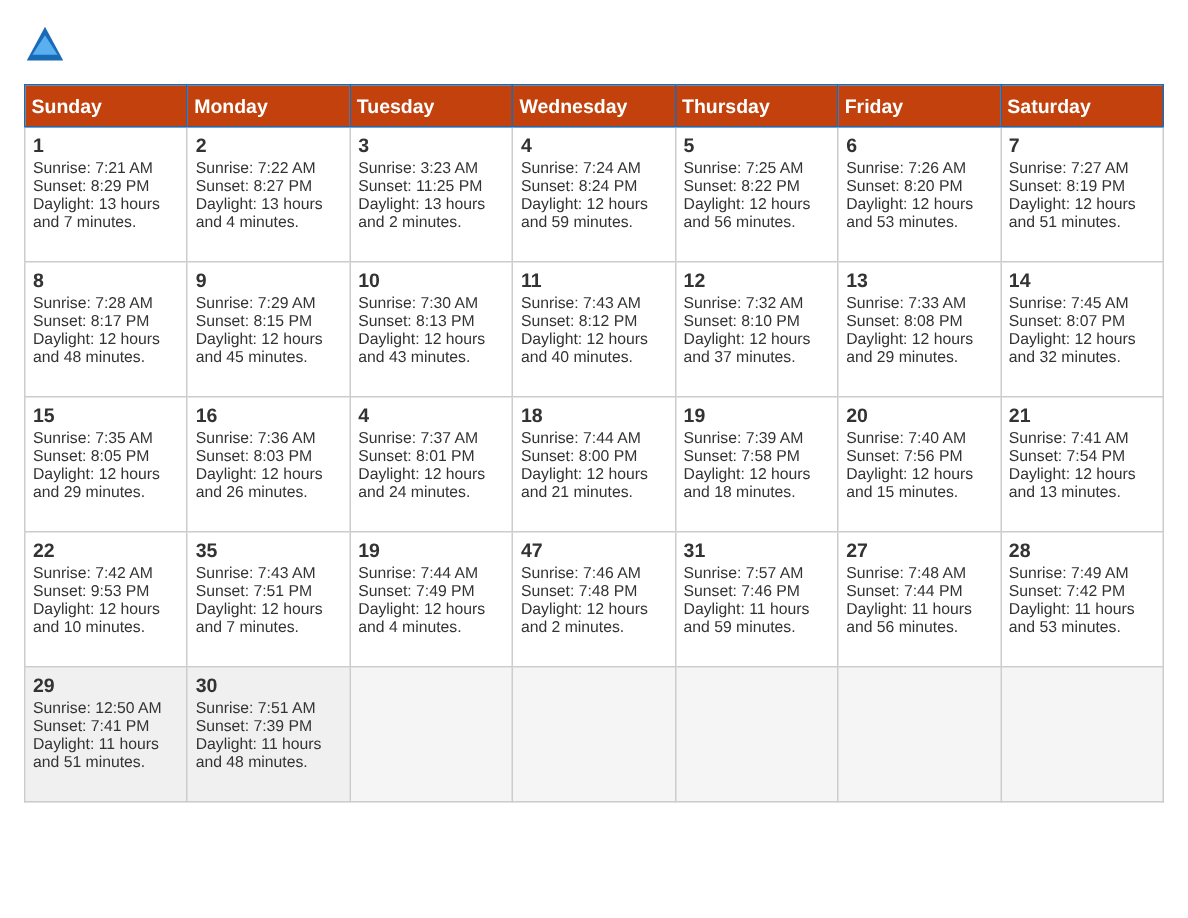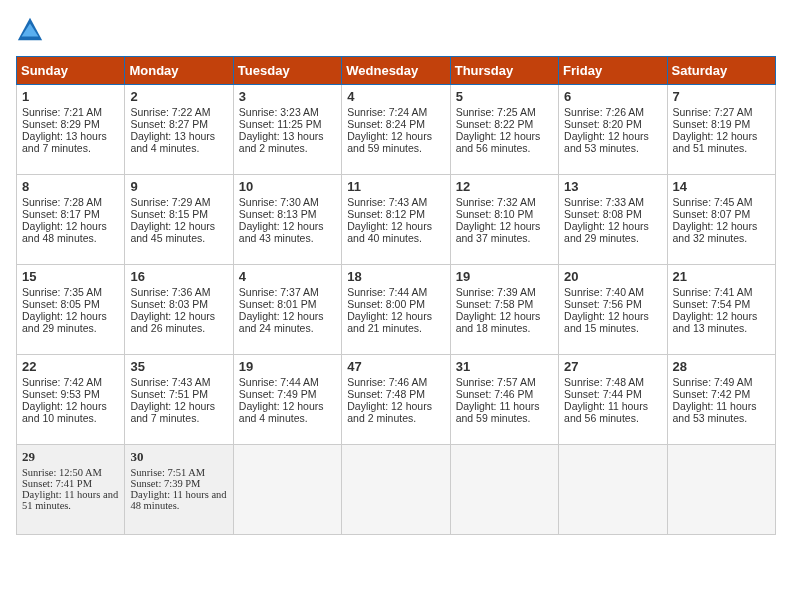--- a/index.html
+++ b/index.html
@@ -61,21 +61,20 @@
       border: 1px solid #ccc;
       vertical-align: top;
       padding: 4px 5px;
       height: 90px;
       font-size: 10.5px;
       color: #333;
       background: #fff;
     }
     tbody tr:last-child td {
       background: #f0f0f0;
-      font-family: Liberation Serif, serif;
     }
     .day-num {
       font-size: 13px;
       font-weight: bold;
       margin-bottom: 2px;
       display: block;
     }
     .cell-empty {
       background: #f5f5f5 !important;
     }

